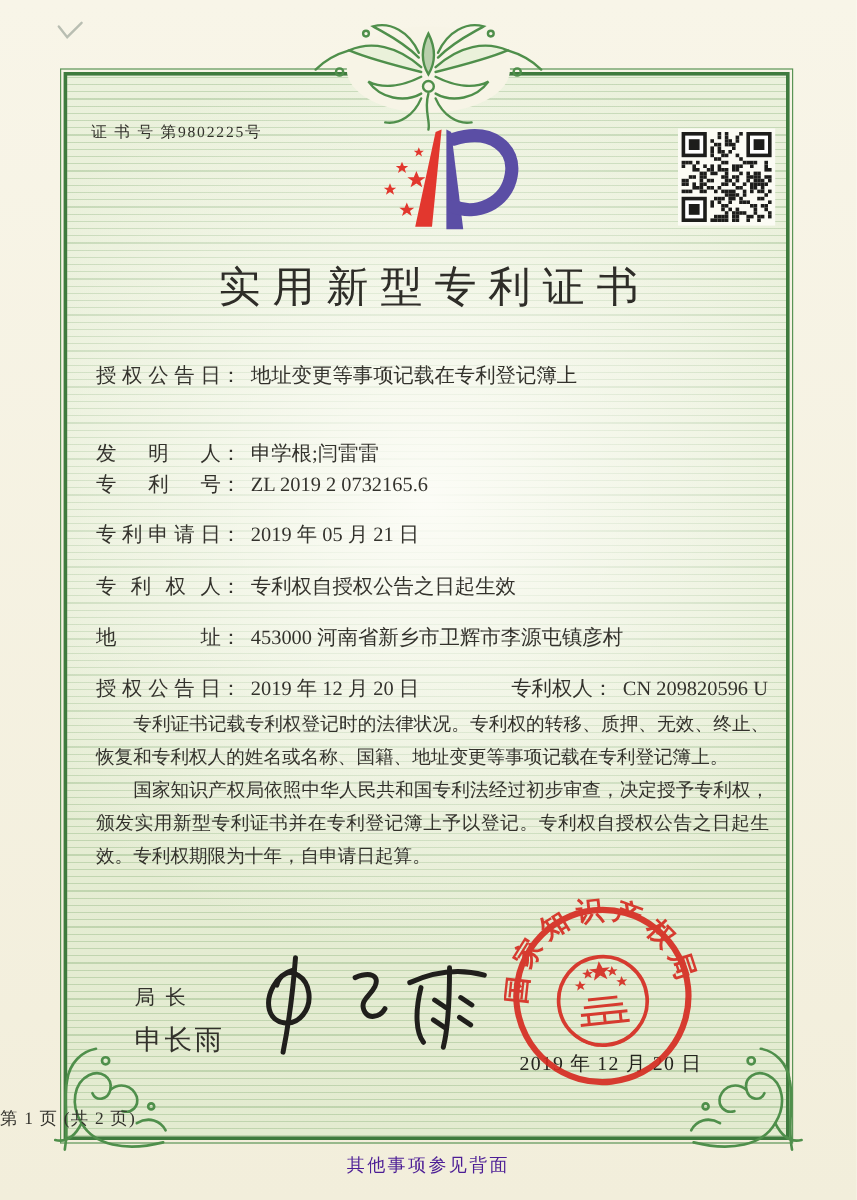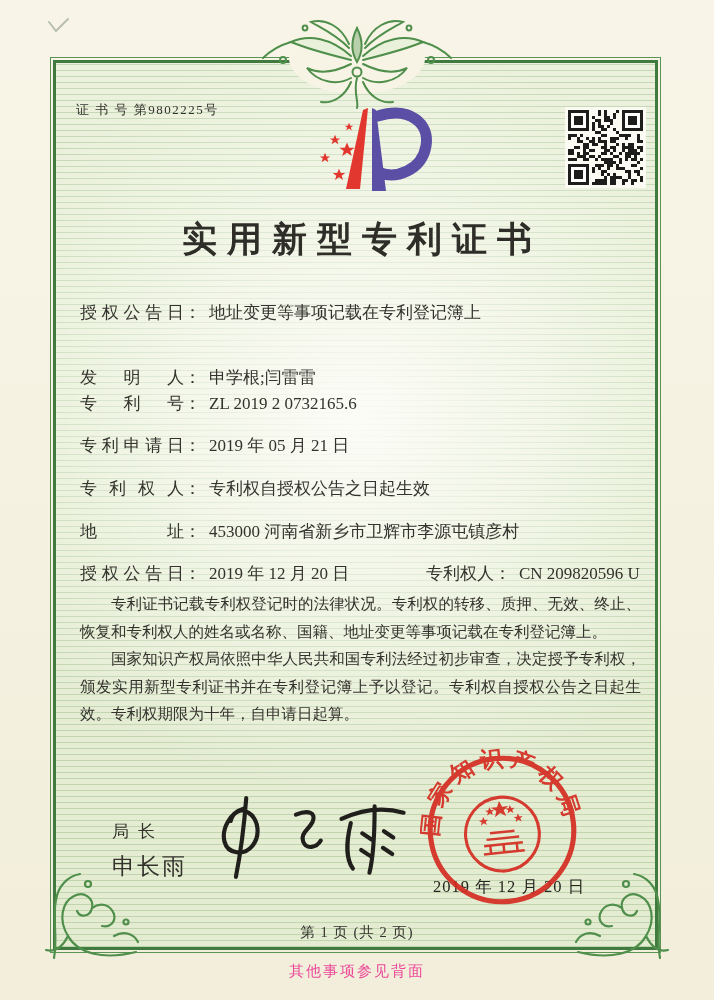--- a/index.html
+++ b/index.html
@@ -7,33 +7,33 @@
        font-family:"Liberation Serif","DejaVu Serif",serif;color:#33322c}
   .abs{position:absolute}
   
   .frame{position:absolute;left:50px;top:57px;width:609px;height:894px;border:1px solid #5a9455}
   .frame-inner{position:absolute;inset:2px;border:3px solid #3f7b3e;
     background:
       radial-gradient(90% 55% at 50% 40%, rgba(253,253,248,.95), rgba(253,253,248,0) 78%),
       repeating-linear-gradient(0deg, rgba(110,160,95,.30) 0 1px, rgba(110,160,95,0) 1px 6px),
       linear-gradient(#ebf1dc,#e3ebd0);}
   .cert-no{left:76px;top:101px;font-size:13px;letter-spacing:1.5px}
-  .title{left:0;right:0;top:216px;text-align:center;font-size:35px;font-weight:bold;
+  .title{left:0;right:0;top:216px;text-align:center;font-size:35px;font-weight:normal;
          letter-spacing:10px;padding-left:10px;color:#2e2d28}
   .row{position:absolute;left:80px;width:560px;font-size:17px;white-space:nowrap}
   .f-label{display:inline-block;width:104px;text-align:justify;text-align-last:justify}
   .f-colon{display:inline-block;margin:0 8px 0 0}
   .grant2{position:absolute;left:346px;top:0;white-space:nowrap}
   .paras{position:absolute;left:80px;top:590px;width:561px;font-size:15.5px;line-height:27.5px;text-align:justify}
   .paras p{margin:0;text-indent:2em}
   .sig-title{left:112px;top:820px;font-size:17px;letter-spacing:9px}
   .sig-name{left:112px;top:851px;font-size:23px;letter-spacing:2px}
   .seal-date{left:433px;top:876px;font-size:16.5px;letter-spacing:1px;color:#26251f}
-  .footer-page{left:0;right:0;top:923px;text-align:center;font-size:14.5px;letter-spacing:1px}
-  .back-note{left:0;right:0;top:962px;text-align:center;font-size:15px;letter-spacing:2px;color:#ec4899}
+  .footer-page{left:0;right:0;top:923px;font-size:14.5px;letter-spacing:1px}
+  .back-note{left:0;right:0;top:962px;text-align:center;font-size:15px;letter-spacing:2px;color:#4c1d95}
   .qr{left:565px;top:107px;width:81px;height:81px;background:#fbfbf4;padding:0}
   svg{display:block}
 </style>
 </head>
 <body>
 
 <div class="frame">
   <div class="frame-inner"></div>
 </div>
 

